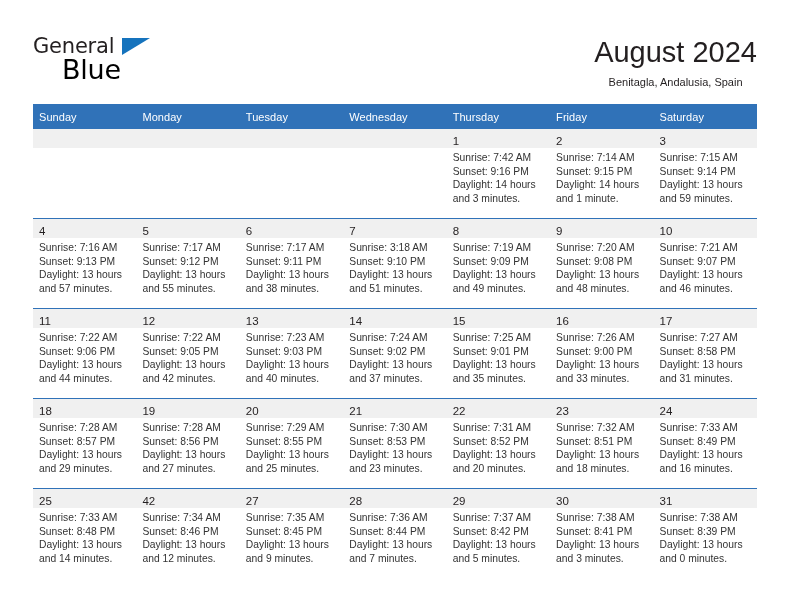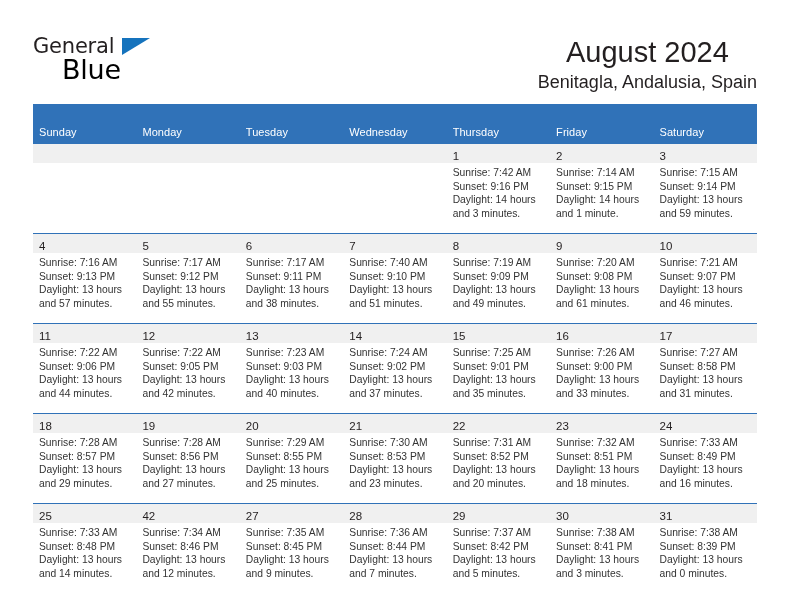--- a/index.html
+++ b/index.html
@@ -72,21 +72,21 @@
     text-align: center;
   }
   .cal-title {
     font-size: 29px;
     font-weight: 400;
     color: #231f20;
     line-height: 36px;
     white-space: nowrap;
   }
   .cal-subtitle {
-    font-size: 18px;
+    font-size: 11px;
     font-weight: 400;
     color: #231f20;
     line-height: 22px;
     margin-top: 1px;
     white-space: nowrap;
   }
 
   
   .calendar {
     position: absolute;
@@ -98,21 +98,21 @@
     width: 724px;
     border-collapse: collapse;
     table-layout: fixed;
   }
   .cal-table th {
     background: #3072b8;
     color: #ffffff;
     font-size: 11px;
     font-weight: 400;
     text-align: left;
-    padding: 22px 0 6px 6px;
+    padding: 7px 0 6px 6px;
     height: 12px;
     letter-spacing: 0.05px;
   }
   .week-row > td {
     vertical-align: top;
     padding: 0;
     border-top: 1.3px solid #3072b8;
     height: 89px;
   }
   .week-row.first > td {
@@ -291,21 +291,21 @@
                   <div class="dayline">Sunset: 9:11 PM</div>
                   <div class="dayline">Daylight: 13 hours</div>
                   <div class="dayline">and 38 minutes.</div>
                 </div>
               </div>
             </td>
             <td>
               <div class="daycell">
                 <div class="daynum-band"><span class="daynum">7</span></div>
                 <div class="daybody">
-                  <div class="dayline">Sunrise: 7:40 AM</div>
+                  <div class="dayline">Sunrise: 3:18 AM</div>
                   <div class="dayline">Sunset: 9:10 PM</div>
                   <div class="dayline">Daylight: 13 hours</div>
                   <div class="dayline">and 51 minutes.</div>
                 </div>
               </div>
             </td>
             <td>
               <div class="daycell">
                 <div class="daynum-band"><span class="daynum">8</span></div>
                 <div class="daybody">
@@ -316,21 +316,21 @@
                 </div>
               </div>
             </td>
             <td>
               <div class="daycell">
                 <div class="daynum-band"><span class="daynum">9</span></div>
                 <div class="daybody">
                   <div class="dayline">Sunrise: 7:20 AM</div>
                   <div class="dayline">Sunset: 9:08 PM</div>
                   <div class="dayline">Daylight: 13 hours</div>
-                  <div class="dayline">and 61 minutes.</div>
+                  <div class="dayline">and 48 minutes.</div>
                 </div>
               </div>
             </td>
             <td>
               <div class="daycell">
                 <div class="daynum-band"><span class="daynum">10</span></div>
                 <div class="daybody">
                   <div class="dayline">Sunrise: 7:21 AM</div>
                   <div class="dayline">Sunset: 9:07 PM</div>
                   <div class="dayline">Daylight: 13 hours</div>

